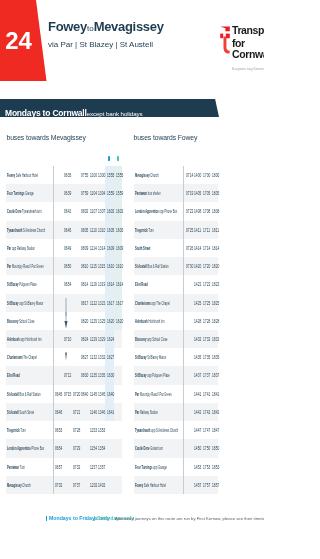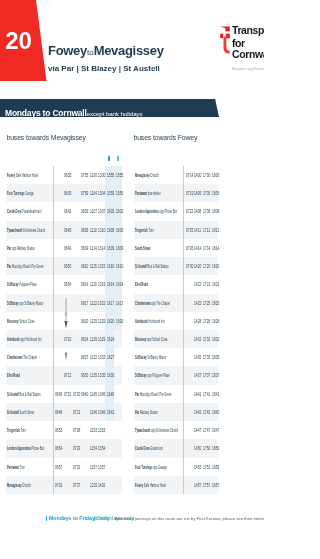--- a/index.html
+++ b/index.html
@@ -8,23 +8,23 @@
        font-family:"Liberation Sans",sans-serif;color:#1e3c50;position:relative;}
   .page{position:absolute;left:0;top:0;width:264px;height:559px;}
 
   
   .route-flag{position:absolute;left:0;top:0;width:47px;height:81px;background:#ee2a23;
      clip-path:polygon(0 0,36px 0,46.5px 81px,0 81px);}
   .route-num{position:absolute;left:0;top:0;width:37px;height:81px;
      display:flex;align-items:center;justify-content:center;
      color:#ffffff;font-weight:700;font-size:24px;line-height:24px;letter-spacing:0px;}
   .title-block{position:absolute;left:48px;top:19px;width:150px;}
-  .title-main{font-size:13px;font-weight:700;line-height:15px;white-space:nowrap;letter-spacing:-0.3px;margin-top:24px;}
+  .title-main{font-size:13px;font-weight:700;line-height:15px;white-space:nowrap;letter-spacing:-0.3px;}
   .title-main .to{font-weight:400;font-size:8px;letter-spacing:0;}
-  .title-sub{font-size:8px;font-weight:700;line-height:10px;margin-top:4px;white-space:nowrap;}
+  .title-sub{font-size:8px;font-weight:400;line-height:10px;margin-top:4px;white-space:nowrap;}
 
   .logo{position:absolute;left:218px;top:26px;width:46px;height:50px;}
   .logo-mark{position:absolute;left:0;top:0;width:13px;height:28px;}
   .logo-txt{position:absolute;left:14px;top:-1px;width:34px;}
   .logo-l1{font-size:10.5px;font-weight:700;color:#1a1a1a;line-height:11px;letter-spacing:-0.4px;}
   .logo-l2{font-size:10.5px;font-weight:700;color:#1a1a1a;line-height:11px;letter-spacing:-0.4px;margin-top:2px;}
   .logo-strap{position:absolute;left:14px;top:41px;font-size:3.6px;color:#9a9a9a;
      letter-spacing:0.1px;white-space:nowrap;line-height:4px;}
 
   
@@ -54,21 +54,21 @@
   .legend{position:absolute;white-space:nowrap;font-size:5.2px;font-weight:700;}
   .legend .dot{display:inline-block;width:1.4px;height:4.2px;vertical-align:-0.6px;margin-right:1.6px;border-radius:0.3px;}
   .footnote{position:absolute;font-size:4.2px;font-weight:400;color:#51606c;white-space:nowrap;letter-spacing:0.02px;}
 </style>
 </head>
 <body>
 
 <div class="page">
 
   <div class="route-flag"></div>
-  <div class="route-num">20</div>
+  <div class="route-num">24</div>
 
   <div class="title-block">
     <div class="title-main"><span>Fowey</span><span class="to">to</span><span>Mevagissey</span></div>
     <div class="title-sub">via Par | St Blazey | St Austell</div>
   </div>
 
   <div class="logo">
     <svg class="logo-mark" viewBox="0 0 130 280" xmlns="http://www.w3.org/2000/svg">
       <path d="M22 6 H118 V52 H74 L74 22 Z" fill="#ed1c24"></path>
       <path d="M22 76 H52 V122 H22 Z" fill="#ed1c24"></path>

